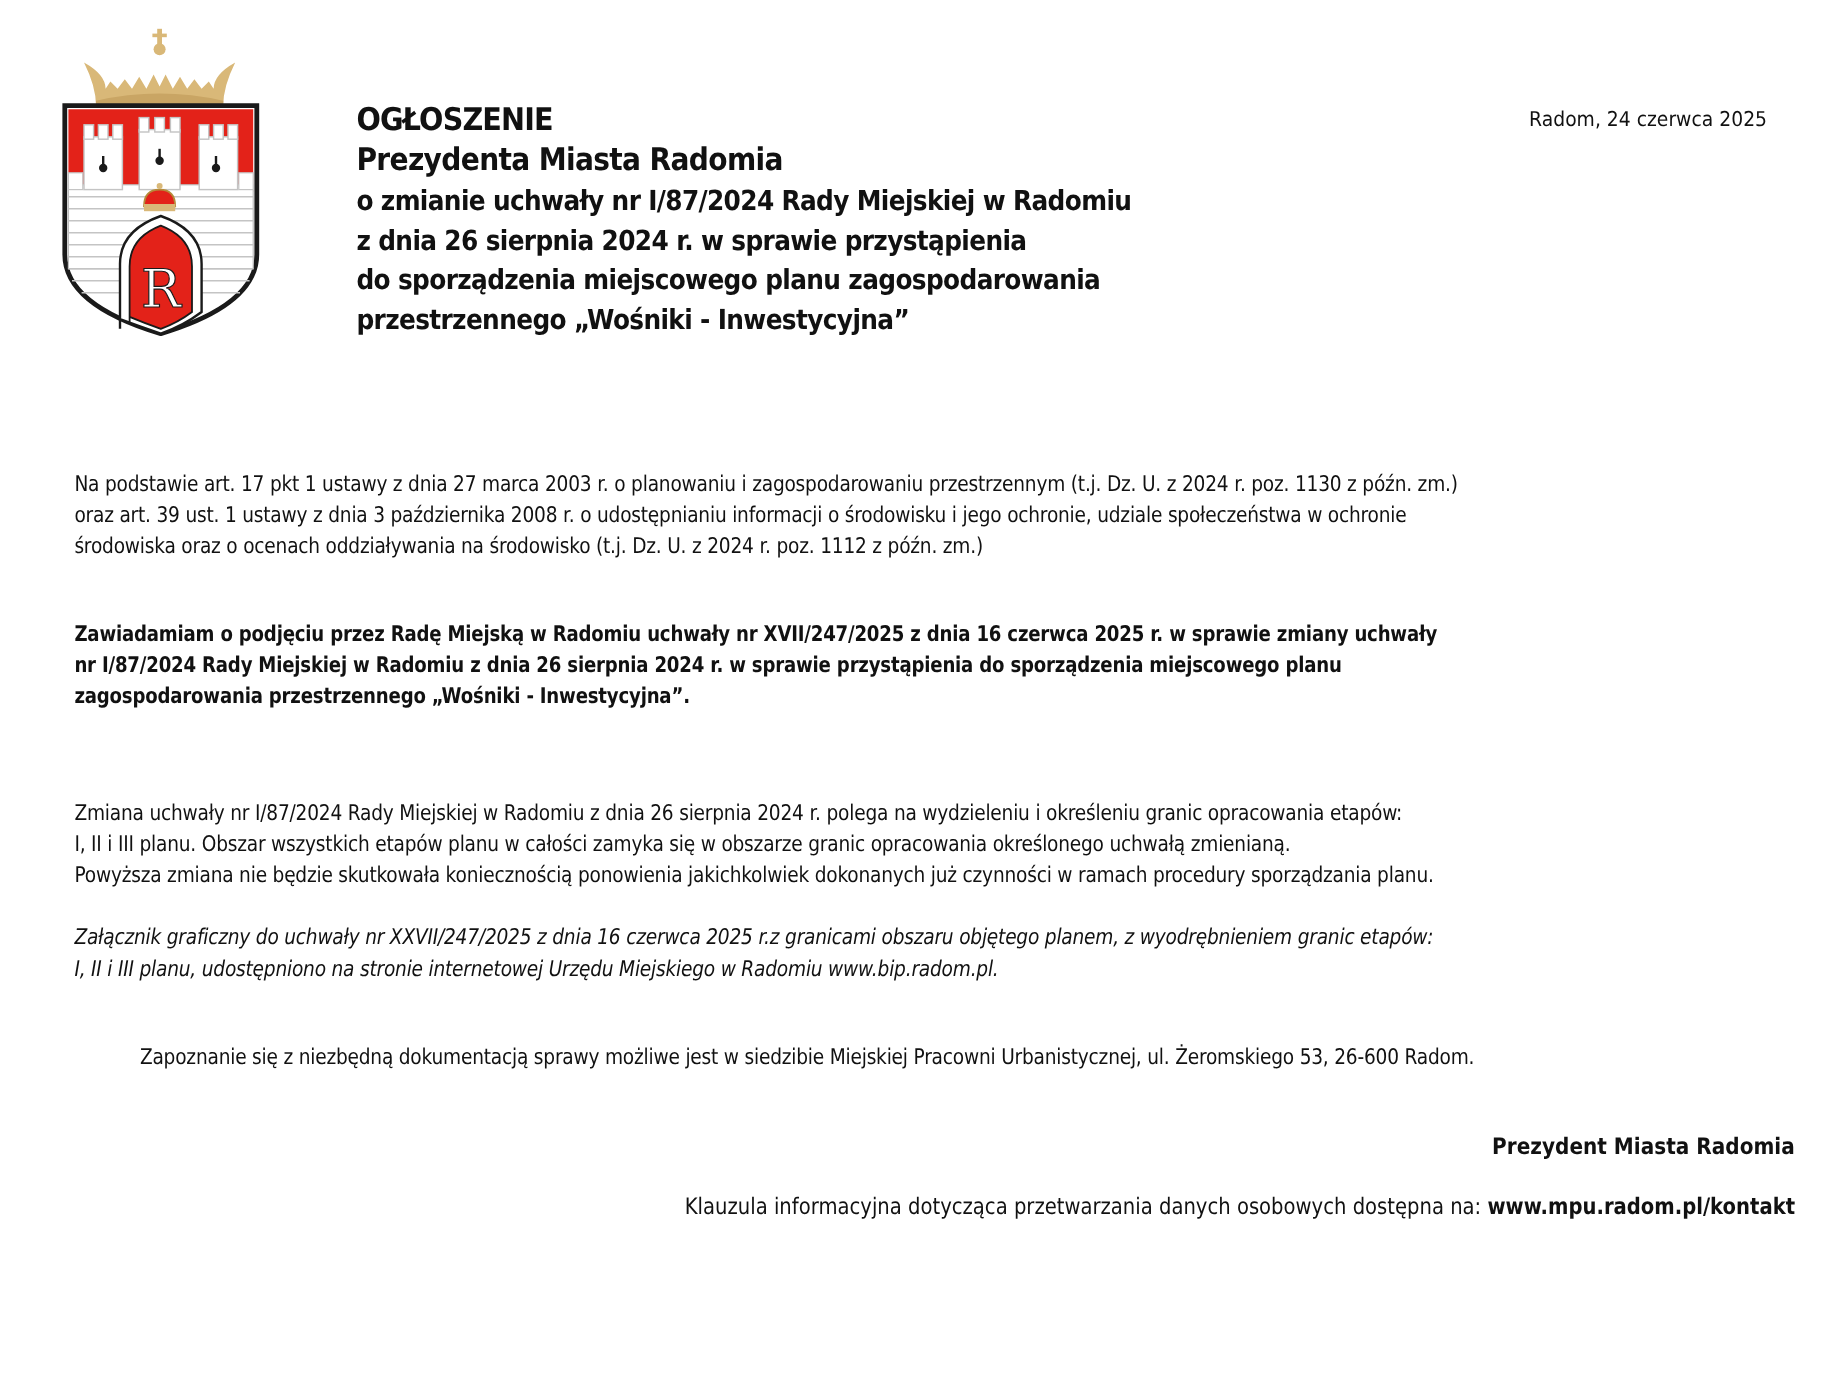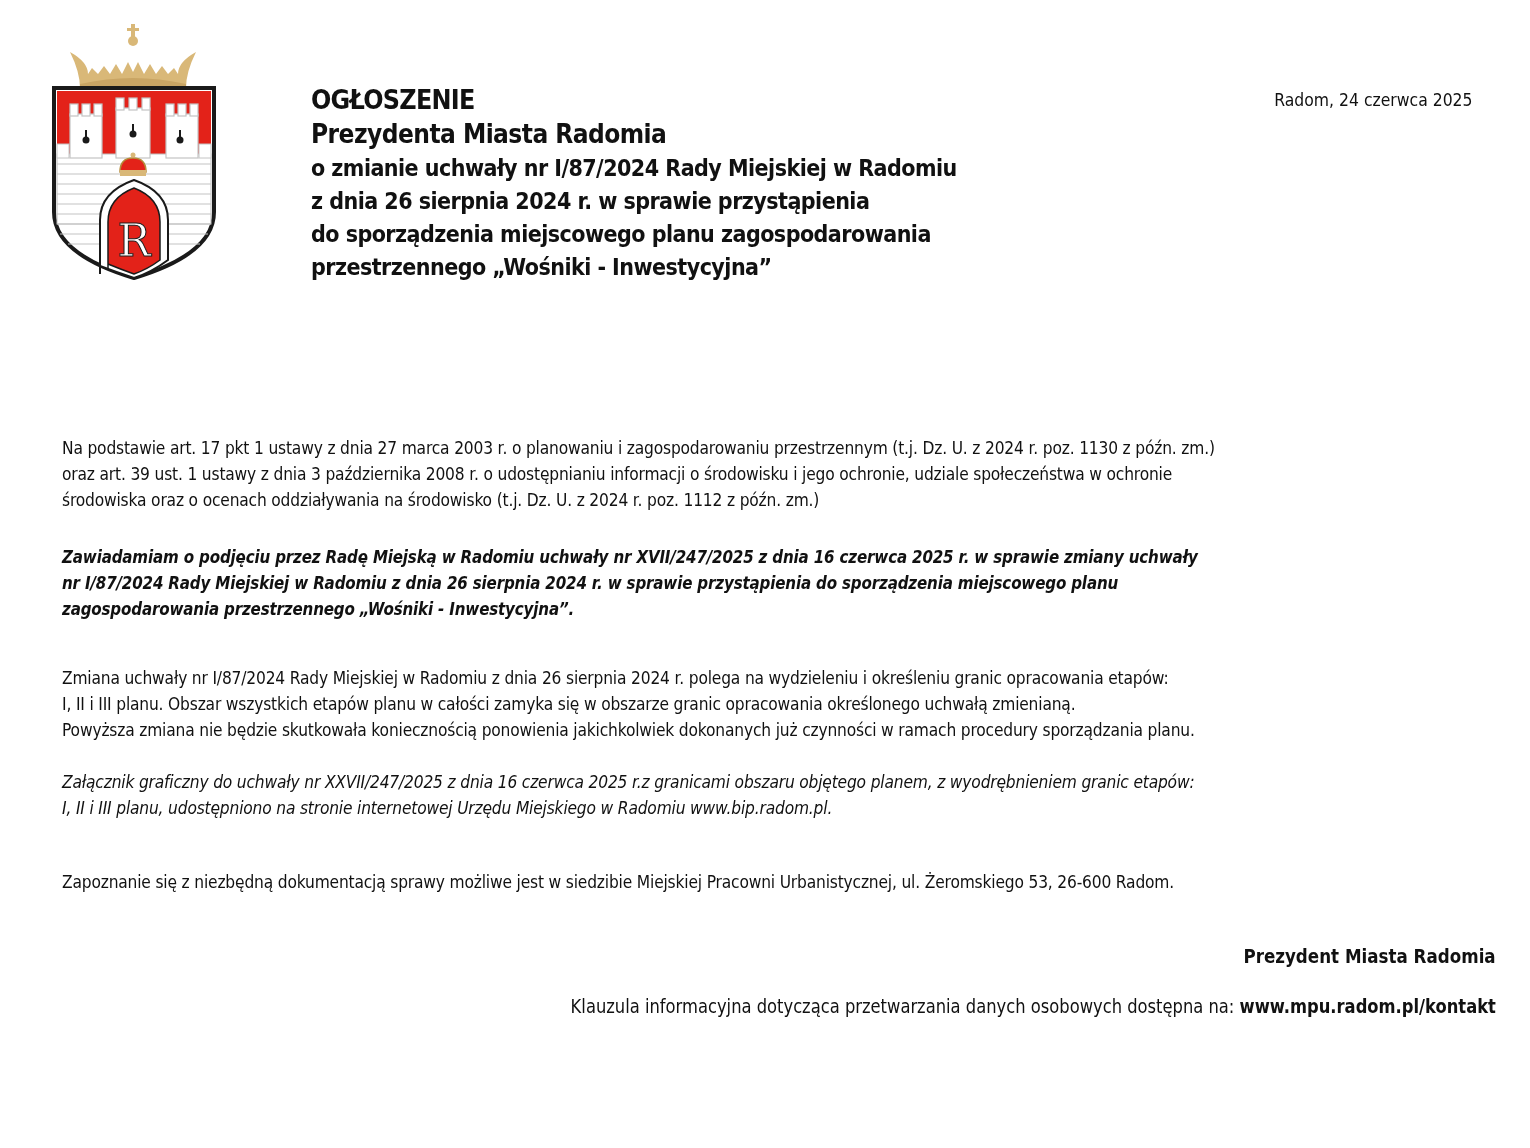--- a/index.html
+++ b/index.html
@@ -2,21 +2,21 @@
 <html><head>
 <meta charset="utf-8">
 <style>
   html, body { margin: 0; padding: 0; background: #ffffff; }
   body {
     width: 1530px; height: 1148px; position: relative; overflow: hidden;
     font-family: "DejaVu Sans Condensed", "Liberation Sans Narrow", "Liberation Sans", sans-serif;
     color: #111111;
   }
   .crest { position: absolute; left: 48px; top: 22px; width: 172px; height: 258px; }
-  .header { position: absolute; left: 311px; top: 84px; width: 900px; }
+  .header { position: absolute; left: 297px; top: 84px; width: 900px; }
   .header .h-title {
     font-family: "DejaVu Sans", sans-serif; font-weight: bold; font-size: 26px;
     line-height: 32px; letter-spacing: -0.8px; transform: scaleX(0.92); transform-origin: left;
     white-space: nowrap;
   }
   .header .h-sub {
     font-family: "DejaVu Sans", sans-serif; font-weight: bold; font-size: 26px;
     line-height: 36px; letter-spacing: -0.6px; transform: scaleX(0.9); transform-origin: left;
     white-space: nowrap;
   }
@@ -29,25 +29,25 @@
     position: absolute; right: 57px; top: 90px; font-size: 17px;
     font-family: "DejaVu Sans", sans-serif; transform: scaleX(0.92); transform-origin: right;
     white-space: nowrap;
   }
   .para {
     position: absolute; left: 62px; width: 1420px;
     font-family: "DejaVu Sans", sans-serif; font-size: 18px; line-height: 26px;
   }
   .para .ln { display: block; white-space: nowrap; transform: scaleX(0.86); transform-origin: left; letter-spacing: -0.2px; }
   .para.bold .ln { font-weight: bold; transform: scaleX(0.84); }
-  .p1 { top: 391px; margin-top: 44px; }
-  .p2 { top: 544px; font-style: italic; }
+  .p1 { top: 391px; }
+  .p2 { top: 516px; }
   .p3 { top: 665px; }
   .p4 { top: 769px; font-style: italic; }
-  .p5 { top: 869px; }
+  .p5 { top: 869px; text-align: center; }
   .signature {
     position: absolute; right: 34px; top: 945px; white-space: nowrap;
     font-family: "DejaVu Sans", sans-serif; font-weight: bold; font-size: 19px;
     transform: scaleX(0.88); transform-origin: right;
   }
   .clause {
     position: absolute; right: 34px; top: 995px; white-space: nowrap;
     font-family: "DejaVu Sans", sans-serif; font-size: 19px;
     transform: scaleX(0.86); transform-origin: right;
   }

